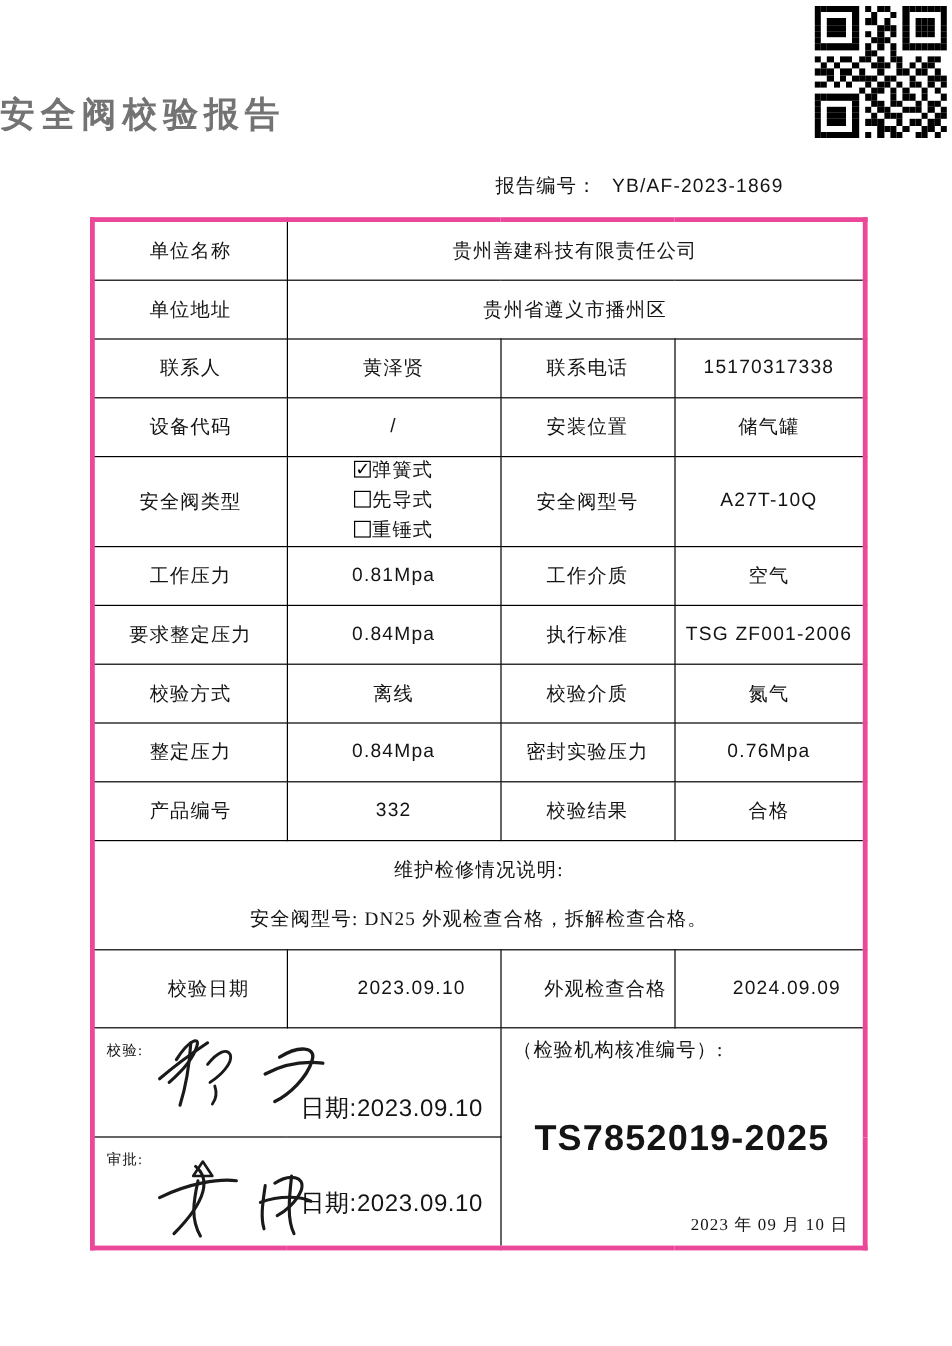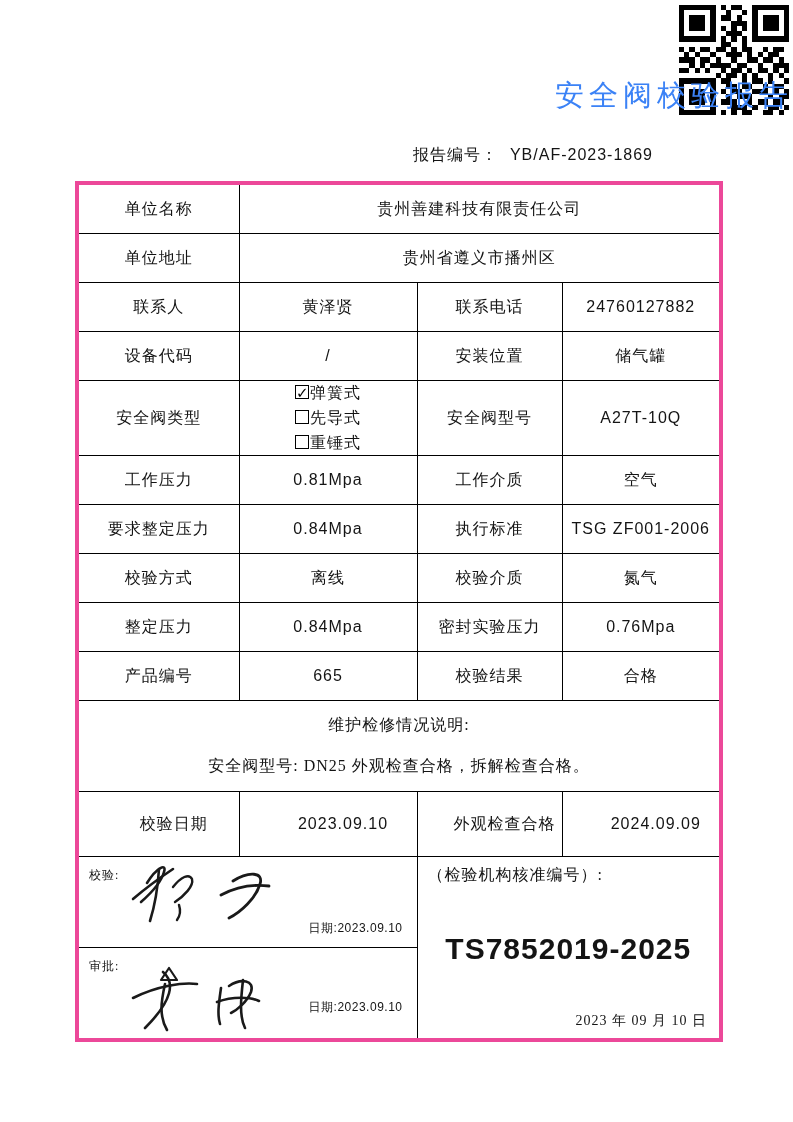--- a/index.html
+++ b/index.html
@@ -20,24 +20,24 @@
     display:grid;
     grid-template-columns:repeat(21,1fr);
     grid-template-rows:repeat(21,1fr);
     background:#ffffff;
   }
   #qr div.on{background:#000000;}
 
   
   .title{
     position:absolute;top:76px;left:0;right:0;
-    text-align:right;
-    font-size:29px;font-weight:normal;
+    text-align:left;
+    font-size:29px;font-weight:bold;
     letter-spacing:5px;
-    color:#3b82f6;
+    color:#737373;
   }
   .report-no{
     position:absolute;top:145px;right:140px;
     font-size:16px;letter-spacing:1px;
   }
   .report-no .val{font-family:"Liberation Sans","DejaVu Sans",sans-serif;font-size:16px;margin-left:12px;}
 
   
   table.report{
     position:absolute;top:181px;left:75px;
@@ -88,21 +88,21 @@
     font-size:16px;letter-spacing:1px;
   }
   .note-detail{margin-top:20px;}
 
   
   td.sig-cell{position:relative;text-align:left;}
   .sig-label{position:absolute;left:10px;top:10px;font-size:12px;letter-spacing:1px;}
   .sig-date{
     position:absolute;right:14px;bottom:10px;
     font-family:"Liberation Sans","DejaVu Sans",sans-serif;
-    font-size:12px;letter-spacing:0.5px;
+    font-size:20px;letter-spacing:0.5px;
   }
   .sig-date.approve{bottom:22px;}
   svg.sig{position:absolute;stroke:#1a1a1a;fill:none;stroke-linecap:round;stroke-linejoin:round;}
   svg.sig1{left:42px;top:0px;}
   svg.sig2{left:38px;top:10px;}
 
   
   td.agency-cell{position:relative;vertical-align:top;text-align:left;}
   .agency-label{position:absolute;left:10px;top:8px;font-size:16px;letter-spacing:1px;}
   .agency-number{
@@ -582,21 +582,21 @@
 
     <tr class="r-std">
       <td class="lbl">单位地址</td>
       <td class="val-cn" colspan="3">贵州省遵义市播州区</td>
     </tr>
 
     <tr class="r-std">
       <td class="lbl">联系人</td>
       <td class="val-cn">黄泽贤</td>
       <td class="lbl">联系电话</td>
-      <td class="val-num">24760127882</td>
+      <td class="val-num">15170317338</td>
     </tr>
 
     <tr class="r-std">
       <td class="lbl">设备代码</td>
       <td class="val-num">/</td>
       <td class="lbl">安装位置</td>
       <td class="val-cn">储气罐</td>
     </tr>
 
     <tr class="r-type">
@@ -636,21 +636,21 @@
 
     <tr class="r-std">
       <td class="lbl">整定压力</td>
       <td class="val-num">0.84Mpa</td>
       <td class="lbl">密封实验压力</td>
       <td class="val-num">0.76Mpa</td>
     </tr>
 
     <tr class="r-std">
       <td class="lbl">产品编号</td>
-      <td class="val-num">665</td>
+      <td class="val-num">332</td>
       <td class="lbl">校验结果</td>
       <td class="val-cn">合格</td>
     </tr>
 
     <tr class="r-note">
       <td class="note-cell" colspan="4">
         <div>维护检修情况说明:</div>
         <div class="note-detail">安全阀型号: DN25 外观检查合格，拆解检查合格。</div>
       </td>
     </tr>

